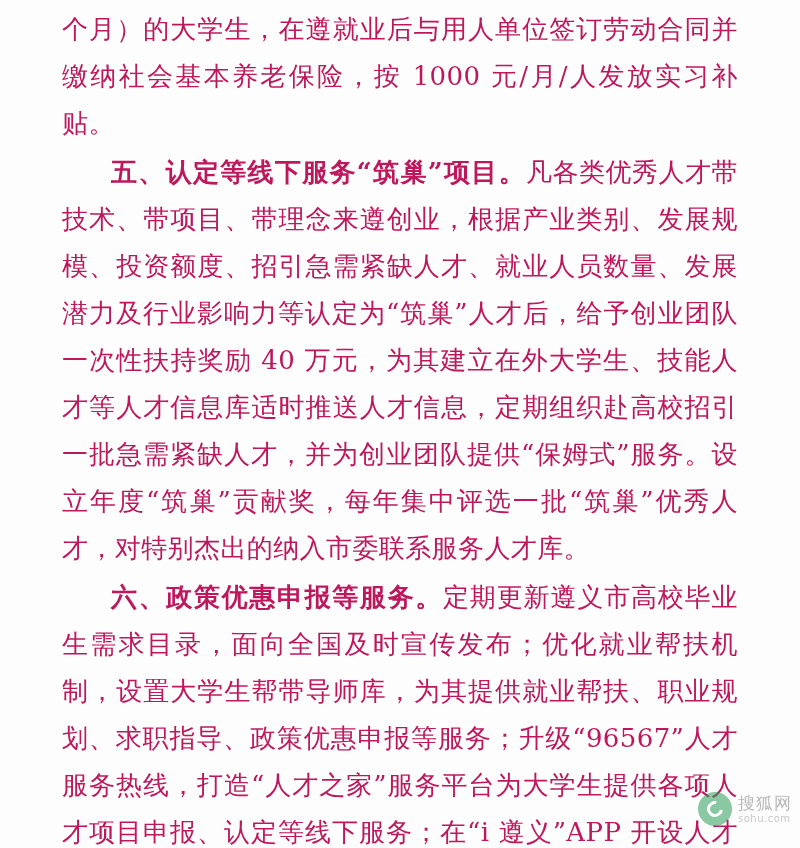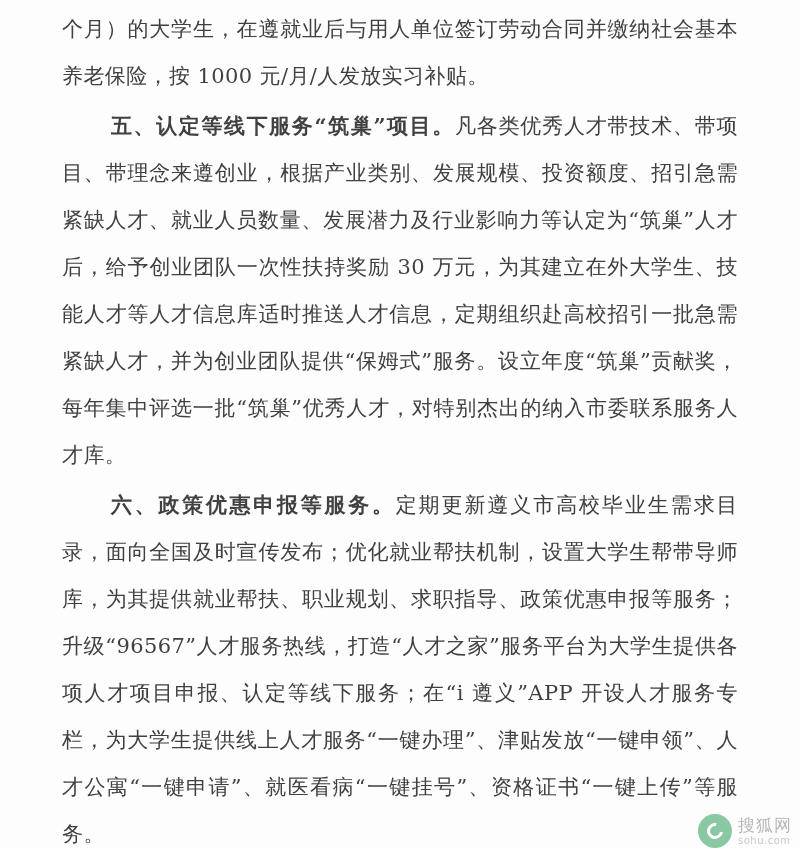--- a/index.html
+++ b/index.html
@@ -22,40 +22,40 @@
     background: #fdfdfd;
     padding: 0;
     box-sizing: border-box;
   }
   .doc-body {
     padding: 6px 62px 0 62px;
     box-sizing: border-box;
   }
   p.para {
     margin: 0 0 2px 0;
-    font-size: 21px;
+    font-size: 26px;
     line-height: 47px;
     letter-spacing: 0.4px;
     text-align: justify;
     text-justify: inter-ideograph;
-    color: #404040;
+    color: #be185d;
     font-weight: 400;
   }
   p.indent {
     text-indent: 49px;
   }
   .lead {
     font-weight: 700;
     letter-spacing: 1.2px;
   }
   
   .watermark {
     position: absolute;
     right: 8px;
-    bottom: 0;
+    bottom: 22px;
     display: flex;
     align-items: center;
     gap: 6px;
     opacity: 0.55;
   }
   .wm-circle {
     width: 34px;
     height: 34px;
     border-radius: 50%;
     background: #2e9b5b;
@@ -100,21 +100,21 @@
 
 <div class="page">
 
   <div class="doc-body">
 
     <p class="para">
       <span>个月）的大学生，在遵就业后与用人单位签订劳动合同并缴纳社会基本养老保险，按 1000 元/月/人发放实习补贴。</span>
     </p>
 
     <p class="para indent">
-      <span class="lead">五、认定等线下服务“筑巢”项目。</span><span>凡各类优秀人才带技术、带项目、带理念来遵创业，根据产业类别、发展规模、投资额度、招引急需紧缺人才、就业人员数量、发展潜力及行业影响力等认定为“筑巢”人才后，给予创业团队一次性扶持奖励 30 万元，为其建立在外大学生、技能人才等人才信息库适时推送人才信息，定期组织赴高校招引一批急需紧缺人才，并为创业团队提供“保姆式”服务。设立年度“筑巢”贡献奖，每年集中评选一批“筑巢”优秀人才，对特别杰出的纳入市委联系服务人才库。</span>
+      <span class="lead">五、认定等线下服务“筑巢”项目。</span><span>凡各类优秀人才带技术、带项目、带理念来遵创业，根据产业类别、发展规模、投资额度、招引急需紧缺人才、就业人员数量、发展潜力及行业影响力等认定为“筑巢”人才后，给予创业团队一次性扶持奖励 40 万元，为其建立在外大学生、技能人才等人才信息库适时推送人才信息，定期组织赴高校招引一批急需紧缺人才，并为创业团队提供“保姆式”服务。设立年度“筑巢”贡献奖，每年集中评选一批“筑巢”优秀人才，对特别杰出的纳入市委联系服务人才库。</span>
     </p>
 
     <p class="para indent">
       <span class="lead">六、政策优惠申报等服务。</span><span>定期更新遵义市高校毕业生需求目录，面向全国及时宣传发布；优化就业帮扶机制，设置大学生帮带导师库，为其提供就业帮扶、职业规划、求职指导、政策优惠申报等服务；升级“96567”人才服务热线，打造“人才之家”服务平台为大学生提供各项人才项目申报、认定等线下服务；在“i 遵义”APP 开设人才服务专栏，为大学生提供线上人才服务“一键办理”、津贴发放“一键申领”、人才公寓“一键申请”、就医看病“一键挂号”、资格证书“一键上传”等服务。</span>
     </p>
 
   </div>
 
   <div class="watermark">
     <div class="wm-circle"></div>

